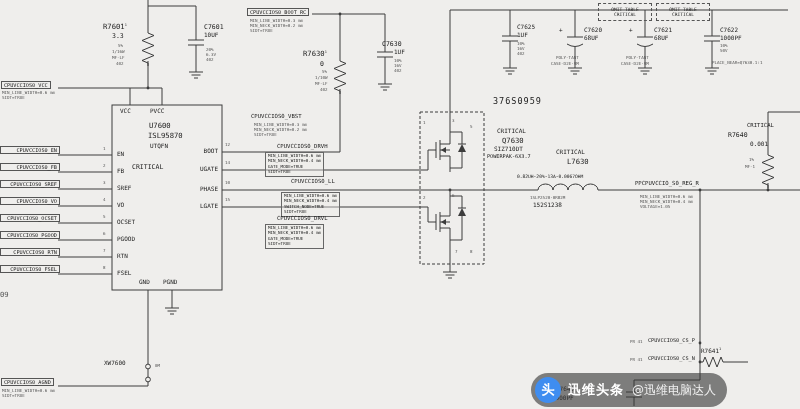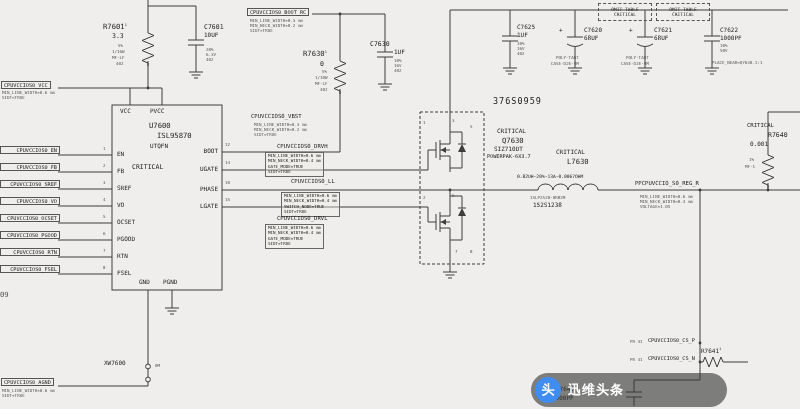--- a/index.html
+++ b/index.html
@@ -212,21 +212,21 @@
   <span class="t s4 gray" style="left:250px;top:24px">MIN_NECK_WIDTH=0.2 mm</span>
   <span class="t s4 gray" style="left:250px;top:29px">SIDT=TRUE</span>
 
   <span class="t s7" style="left:303px;top:50px"><span>R7630</span><sup class="sup">1</sup></span>
   <span class="t s65" style="left:320px;top:61px">0</span>
   <span class="t s4 gray" style="left:322px;top:70px">5%</span>
   <span class="t s4 gray" style="left:315px;top:76px">1/10W</span>
   <span class="t s4 gray" style="left:315px;top:82px">MF-LF</span>
   <span class="t s4 gray" style="left:320px;top:88px">402</span>
 
-  <span class="t s65" style="left:370px;top:41px">C7630</span>
+  <span class="t s65" style="left:382px;top:41px">C7630</span>
   <span class="t s6" style="left:394px;top:49px">1UF</span>
   <span class="t s4 gray" style="left:394px;top:59px">10%</span>
   <span class="t s4 gray" style="left:394px;top:64px">16V</span>
   <span class="t s4 gray" style="left:394px;top:69px">402</span>
 
   <div class="omit" style="left:598px;top:3px">
     <span>OMIT TABLE</span>
     <span>CRITICAL</span>
   </div>
   <div class="omit" style="left:656px;top:3px">
@@ -254,21 +254,21 @@
 
   <span class="t s6" style="left:720px;top:27px">C7622</span>
   <span class="t s6" style="left:720px;top:35px">1000PF</span>
   <span class="t s4 gray" style="left:720px;top:44px">10%</span>
   <span class="t s4 gray" style="left:720px;top:49px">50V</span>
   <span class="t s4 gray" style="left:712px;top:61px">PLACE_NEAR=Q7630.1:1</span>
 
   <span class="t s6" style="left:120px;top:108px">VCC</span>
   <span class="t s6" style="left:150px;top:108px">PVCC</span>
   <span class="t s7" style="left:149px;top:122px">U7600</span>
-  <span class="t s7" style="left:157px;top:132px">ISL95870</span>
+  <span class="t s7" style="left:148px;top:132px">ISL95870</span>
   <span class="t s6" style="left:150px;top:143px">UTQFN</span>
   <span class="t s65" style="left:132px;top:164px">CRITICAL</span>
   <span class="t s6" style="left:139px;top:279px">GND</span>
   <span class="t s6" style="left:163px;top:279px">PGND</span>
 
   <span class="t s5 flag flagL" style="left:0px;top:146px">CPUVCCIOS0_EN</span>
   <span class="t s4 gray" style="left:103px;top:147px">1</span>
   <span class="t s6" style="left:117px;top:151px">EN</span>
 
   <span class="t s5 flag flagL" style="left:0px;top:163px">CPUVCCIOS0_FB</span>
@@ -356,21 +356,21 @@
   <span class="t s45" style="left:517px;top:175px">0.82UH-20%-13A-0.0067OHM</span>
   <span class="t s4 gray" style="left:530px;top:196px">1SLP2520-0R82M</span>
   <span class="t s6" style="left:533px;top:202px">152S1238</span>
 
   <span class="t s55" style="left:635px;top:181px">PPCPUVCCIO_S0_REG_R</span>
   <span class="t s4 gray" style="left:640px;top:195px">MIN_LINE_WIDTH=0.6 mm</span>
   <span class="t s4 gray" style="left:640px;top:200px">MIN_NECK_WIDTH=0.4 mm</span>
   <span class="t s4 gray" style="left:640px;top:205px">VOLTAGE=1.05</span>
 
   <span class="t s55" style="left:747px;top:123px">CRITICAL</span>
-  <span class="t s65" style="left:768px;top:132px">R7640</span>
+  <span class="t s65" style="left:728px;top:132px">R7640</span>
   <span class="t s6" style="left:750px;top:141px">0.001</span>
   <span class="t s4 gray" style="left:749px;top:158px">1%</span>
   <span class="t s4 gray" style="left:745px;top:165px">MF-1</span>
 
   <span class="t s4 gray" style="left:630px;top:340px">PR 41</span>
   <span class="t s5" style="left:648px;top:338px">CPUVCCIOS0_CS_P</span>
   <span class="t s4 gray" style="left:630px;top:358px">PR 41</span>
   <span class="t s5" style="left:648px;top:356px">CPUVCCIOS0_CS_N</span>
   <span class="t s6" style="left:701px;top:348px"><span>R7641</span><sup class="sup">1</sup></span>
   <span class="t s6" style="left:556px;top:386px">C7640</span>
@@ -379,15 +379,16 @@
   <span class="t s7 gray" style="left:0px;top:291px">09</span>
   <span class="t s6" style="left:104px;top:360px">XW7600</span>
   <span class="t s4 gray" style="left:155px;top:364px">0M</span>
   <span class="t s5 flag" style="left:1px;top:378px">CPUVCCIOS0_AGND</span>
   <span class="t s4 gray" style="left:2px;top:389px">MIN_LINE_WIDTH=0.6 mm</span>
   <span class="t s4 gray" style="left:2px;top:394px">SIDT=TRUE</span>
 
   <div class="wm">
     <div class="wm-icon">头</div>
     <span class="wm-brand">迅维头条</span>
+    <span class="wm-handle">@迅维电脑达人</span>
   </div>
 
 </div>
 
 </body></html>

